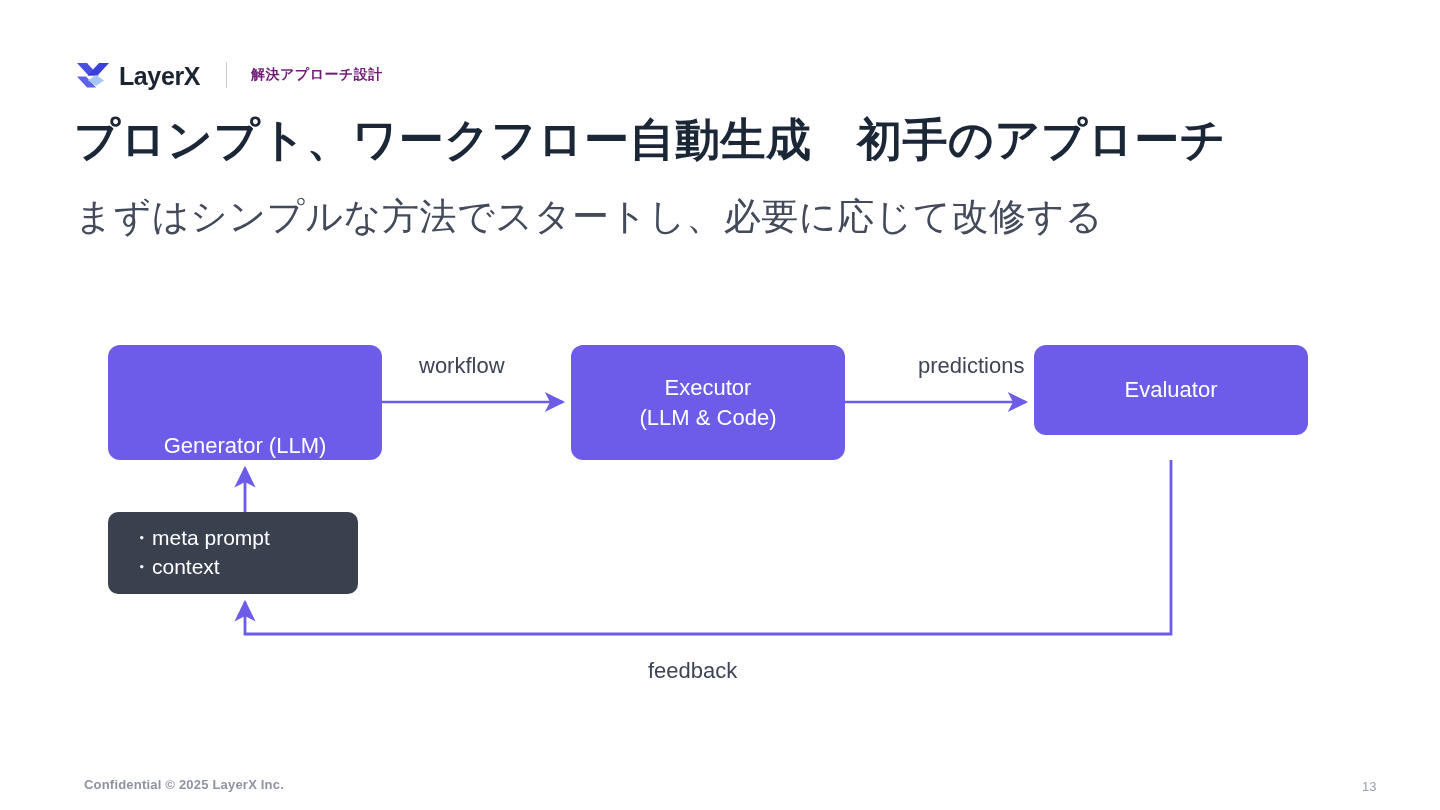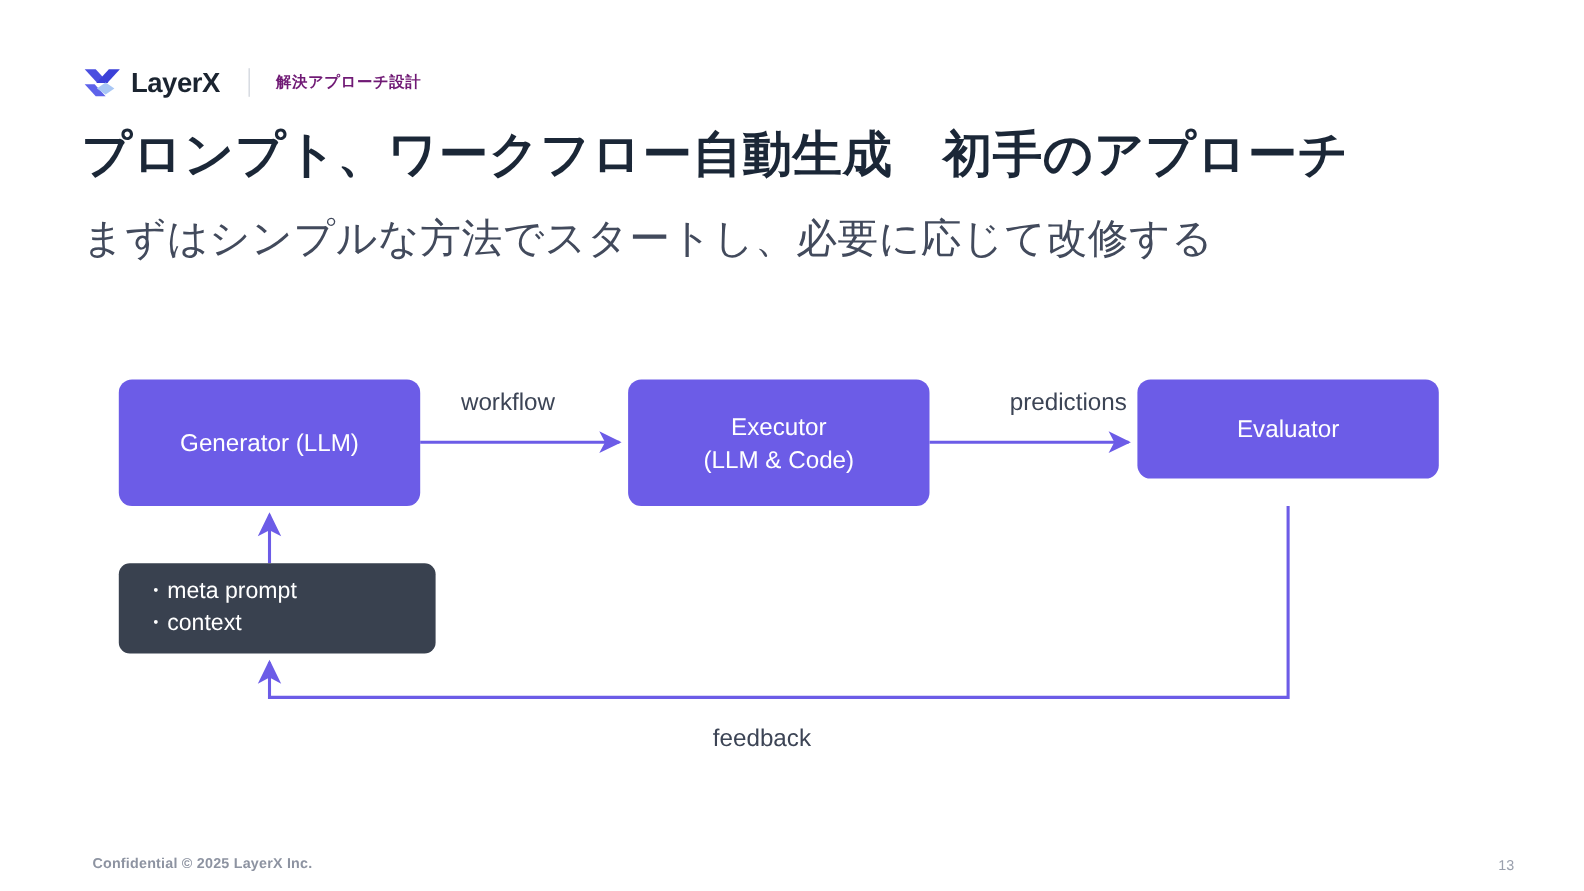--- a/index.html
+++ b/index.html
@@ -104,26 +104,26 @@
   .node-purple { background: #6c5ce7; }
   .node-dark   { background: #39414f; }
 
   .node-label {
     font-size: 22px;
     line-height: 1.32;
     font-weight: 400;
     white-space: pre-line;
   }
 
-  #node-generator { left: 108px; top: 345px; width: 274px; height: 115px; }
+  #node-generator { left: 108px; top: 345px; width: 274px; height: 115px; align-items: flex-end; }
   #node-executor  { left: 571px; top: 345px; width: 274px; height: 115px; }
   #node-evaluator { left: 1034px; top: 345px; width: 274px; height: 90px; }
 
   #node-context {
-    left: 108px; top: 512px; width: 288px; height: 82px;
+    left: 108px; top: 512px; width: 250px; height: 82px;
     justify-content: flex-start;
     align-items: center;
     padding-left: 23px;
     border-radius: 10px;
   }
   .bullet-list {
     text-align: left;
     font-size: 21px;
     line-height: 1.38;
     color: #ffffff;

